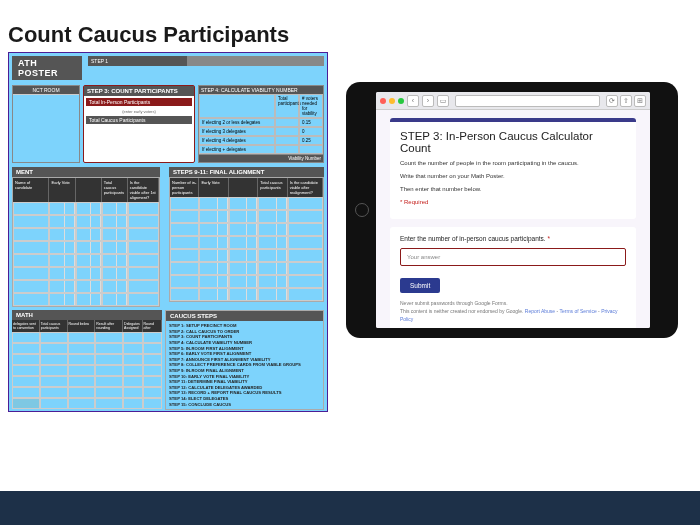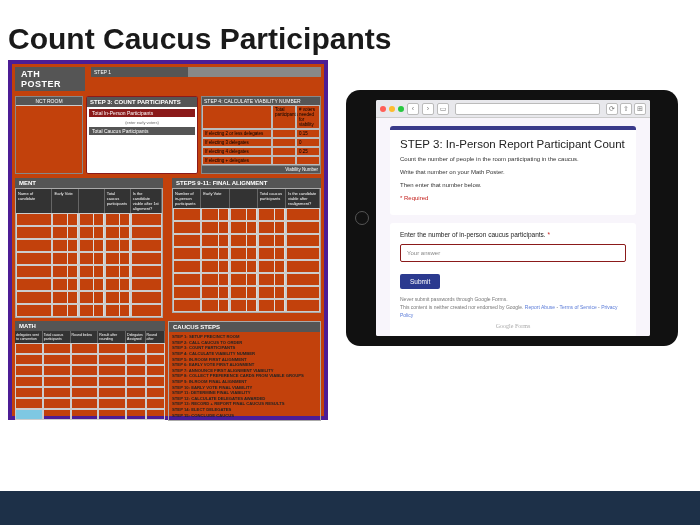--- a/index.html
+++ b/index.html
@@ -1,25 +1,25 @@
 <!DOCTYPE html>
 <html><head>
 <meta charset="utf-8">
 <style>
   * { box-sizing: border-box; margin: 0; padding: 0; }
   body { font-family: -apple-system, BlinkMacSystemFont, "Segoe UI", Arial, sans-serif; background: #fff; width: 700px; height: 525px; overflow: hidden; position: relative; }
 
   .slide { width: 700px; height: 525px; position: relative; }
-  .title { font-size: 30px; font-weight: 800; color: #1a1a1a; padding: 22px 0 4px 8px; }
+  .title { font-size: 22px; font-weight: 800; color: #1a1a1a; padding: 22px 0 4px 8px; }
   .subtitle { font-size: 17px; font-weight: 700; color: #a02c1a; padding: 2px 0 14px 8px; }
 
   .content { display: flex; gap: 18px; padding: 0 8px; }
 
   
-  .poster { width: 320px; height: 360px; background: #c2410c; border: 4px solid #4c1d95; position: relative; font-size: 5px; }
+  .poster { width: 320px; height: 360px; background: #7dd3fc; border: 1px solid #4c1d95; position: relative; font-size: 5px; }
   .poster-header { display: flex; gap: 4px; padding: 3px; }
   .ph-title { background: #555; color: #fff; font-weight: 900; font-size: 9px; padding: 2px 6px; letter-spacing: .5px; flex: 0 0 70px; }
   .ph-bar { background: #555; height: 10px; flex: 1; position: relative; margin-left: 2px; }
   .ph-bar::after { content: ""; position: absolute; right: 0; top: 0; bottom: 0; width: 58%; background: #888; }
   .ph-bar-label { color: #fff; font-size: 5px; position: absolute; left: 3px; top: 2px; }
   .ph-bar-label2 { color: #fff; font-size: 5px; position: absolute; right: 3px; top: 2px; }
 
   .poster-row1 { display: flex; gap: 3px; padding: 0 3px; margin-top: 2px; }
   .box-incroom { width: 68px; border: 1px solid #888; }
   .box-incroom .hdr { background: #555; color: #fff; font-size: 5px; padding: 1px 2px; text-align: center; }
@@ -535,21 +535,21 @@
           <div class="chrome-btn">▭</div>
           <div class="url-bar"></div>
           <div class="chrome-right">
             <div class="chrome-btn">⟳</div>
             <div class="chrome-btn">⇧</div>
             <div class="chrome-btn">⊞</div>
           </div>
         </div>
         <div class="form-area">
           <div class="form-card">
-            <div class="form-title">STEP 3: In-Person Report Participant Count</div>
+            <div class="form-title">STEP 3: In-Person Caucus Calculator Count</div>
             <div class="form-body">
               <p>Count the number of people in the room participating in the caucus.</p>
               <p>Write that number on your Math Poster.</p>
               <p>Then enter that number below.</p>
               <p class="req">* Required</p>
             </div>
           </div>
           <div class="form-card2">
             <div class="q-label"><span>Enter the number of in-person caucus participants.</span> <span class="ast">*</span></div>
             <div class="answer-box">Your answer</div>

